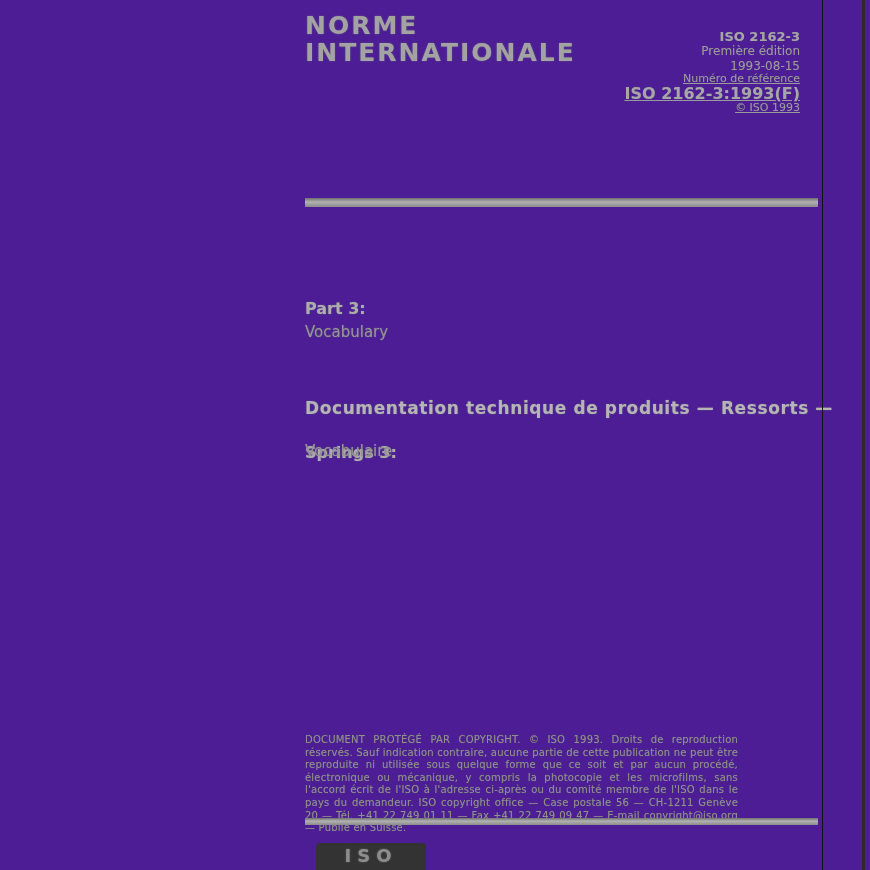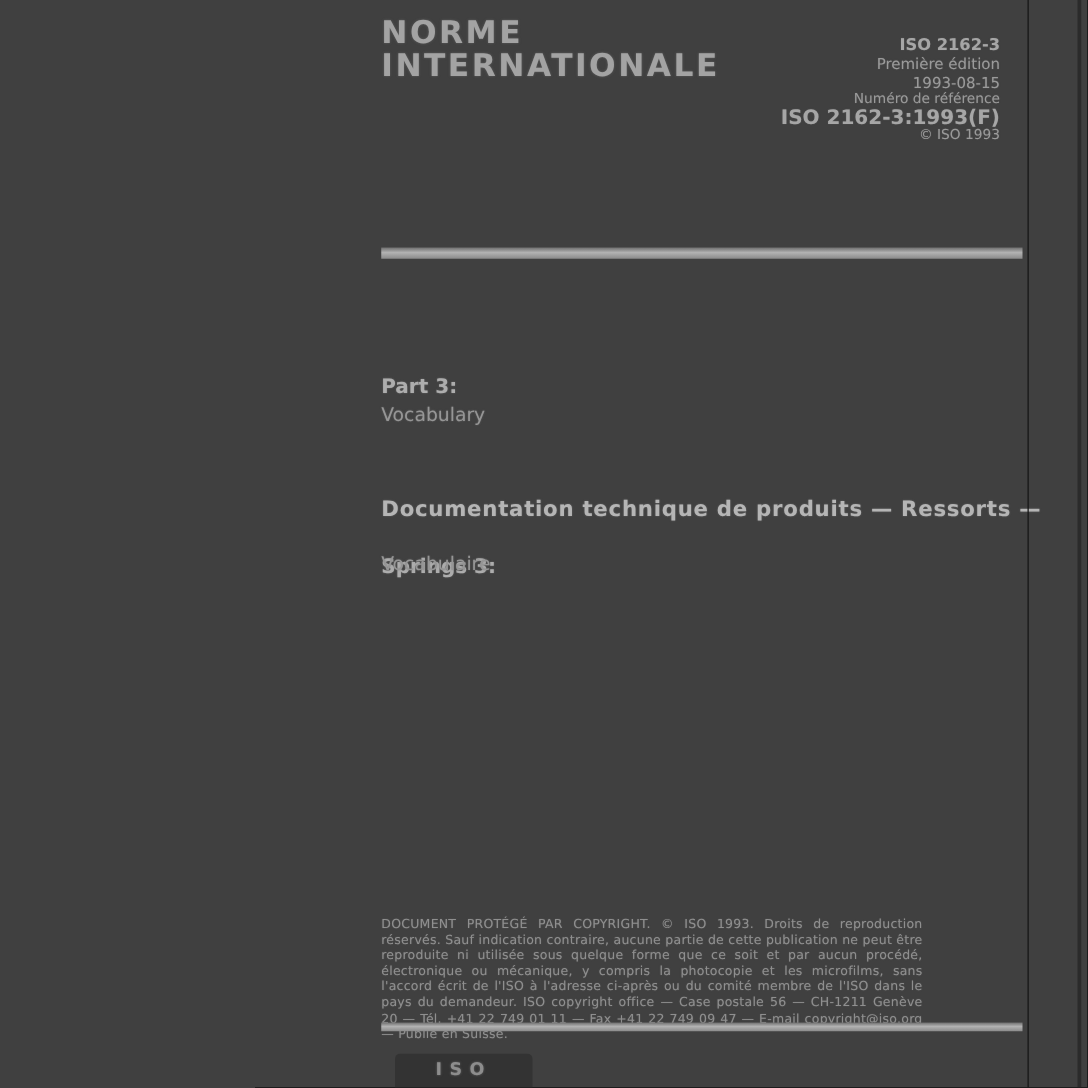--- a/index.html
+++ b/index.html
@@ -1,36 +1,36 @@
 <!DOCTYPE html>
 <html><head>
 <meta charset="utf-8">
 <style>
   html,body{margin:0;padding:0;background:#000;}
   #stage{
-    position:relative;width:870px;height:870px;background:#404040;overflow:hidden;
+    position:relative;width:870px;height:870px;background:#4c1d95;overflow:hidden;
     font-family:"DejaVu Sans","Liberation Sans",sans-serif;
   }
   .soft{filter:blur(0.45px);}
   
   .org-title{
     position:absolute;left:305px;top:12px;
     font-size:25px;line-height:27px;font-weight:bold;
     color:#a3a3a3;letter-spacing:2px;white-space:pre-line;
     text-shadow:0 0 2px rgba(120,120,120,.65);
   }
   .hdr-right{
     position:absolute;right:70px;text-align:right;color:#9a9a9a;
     text-shadow:0 0 1px rgba(120,120,120,.6);
   }
   #hdr-block1{top:12px;margin-top:17px;}
   #hdr-block1 .l1{font-size:13px;font-weight:bold;line-height:15px;color:#a6a6a6;}
   #hdr-block1 .l2{font-size:12px;line-height:15px;}
   #hdr-block1 .l3{font-size:12px;line-height:15px;}
-  #hdr-block2{top:72px;}
+  #hdr-block2{top:72px;text-decoration:underline;}
   #hdr-block2 .l1{font-size:11px;line-height:14px;}
   #hdr-block2 .l2{font-size:16px;font-weight:bold;line-height:15px;color:#a6a6a6;}
   #hdr-block2 .l3{font-size:11px;line-height:14px;}
   .rule{
     position:absolute;left:305px;width:513px;
     background:linear-gradient(#6f6f6f,#b2b2b2 45%,#8a8a8a);
   }
   #rule-top{top:198px;height:9px;}
   #rule-bottom{top:818px;height:7px;}
   
@@ -61,21 +61,21 @@
     text-shadow:0 0 1px rgba(110,110,110,.8);
     margin-top:32px;
   }
   
   #logo{
     position:absolute;left:316px;top:843px;width:110px;height:40px;
     background:#333;border-radius:4px;display:flex;align-items:flex-start;
     justify-content:center;overflow:hidden;
   }
   #logo span{
-    font-size:14px;font-weight:bold;color:#8d8d8d;letter-spacing:6px;
+    font-size:18px;font-weight:bold;color:#8d8d8d;letter-spacing:6px;
     line-height:26px;text-shadow:0 0 2px rgba(120,120,120,.8);
   }
   
   #edge-right{position:absolute;left:862px;top:0;width:3px;height:870px;background:#2b2b2b;}
   #edge-page{position:absolute;left:822px;top:0;width:1px;height:870px;background:#141414;}
 </style>
 </head>
 <body>
 
 <div id="stage">

